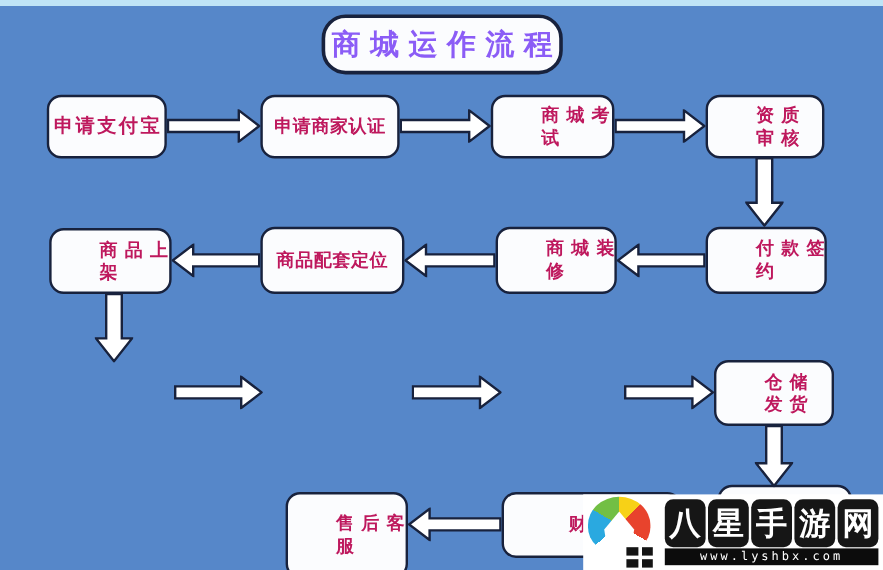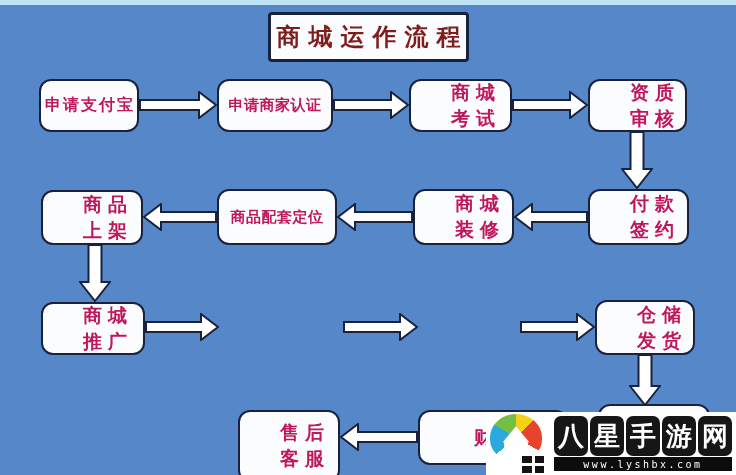--- a/index.html
+++ b/index.html
@@ -14,25 +14,25 @@
     position:absolute;
     background:#fbfcfe;
     border:2px solid #18223d;
     border-radius:12px;
     box-sizing:border-box;
     display:flex;align-items:center;justify-content:center;
     color:#be185d;font-weight:bold;
     z-index:2;
   }
   .title-box{
-    border-width:3px;border-radius:4px;
-    color:#7f1d1d;
+    border-width:3px;border-radius:20px;
+    color:#8b5cf6;
   }
   .title-box span{font-size:24px;letter-spacing:8px;margin-right:-8px;}
-  .n4 span{font-size:19px;letter-spacing:6px;margin-right:-6px;margin-left:40px;}
+  .n4 span{font-size:15px;letter-spacing:6px;margin-right:-6px;margin-left:40px;}
   .n5 span{font-size:16px;letter-spacing:2px;margin-right:-2px;}
   .n6 span{font-size:15px;letter-spacing:0.5px;}
   .partial{justify-content:flex-start;padding-left:14px;}
   .arrow{position:absolute;z-index:3;}
   .arrow polygon{fill:#ffffff;stroke:#18223d;stroke-width:2;stroke-linejoin:miter;}
   .strip{
     position:absolute;left:0;top:470;width:736px;height:5px;
     background:#bfe4f6;z-index:1;
   }
   
@@ -106,23 +106,20 @@
   <div class="node n4" style="left:413px;top:189px;width:101px;height:56px">
     <span>商城装修</span>
   </div>
   <div class="node n6" style="left:217px;top:189px;width:120px;height:56px">
     <span>商品配套定位</span>
   </div>
   <div class="node n4" style="left:41px;top:190px;width:102px;height:55px">
     <span>商品上架</span>
   </div>
 
-  <div class="node n4" style="left:41px;top:302px;width:104px;height:53px">
-    <span>商城推广</span>
-  </div>
   <div class="node n4" style="left:595px;top:300px;width:100px;height:55px">
     <span>仓储发货</span>
   </div>
 
   <div class="node" style="left:598px;top:404px;width:112px;height:60px">
     <span></span>
   </div>
   <div class="node n4 partial" style="left:418px;top:410px;width:150px;height:55px">
     <span>财务收</span>
   </div>

